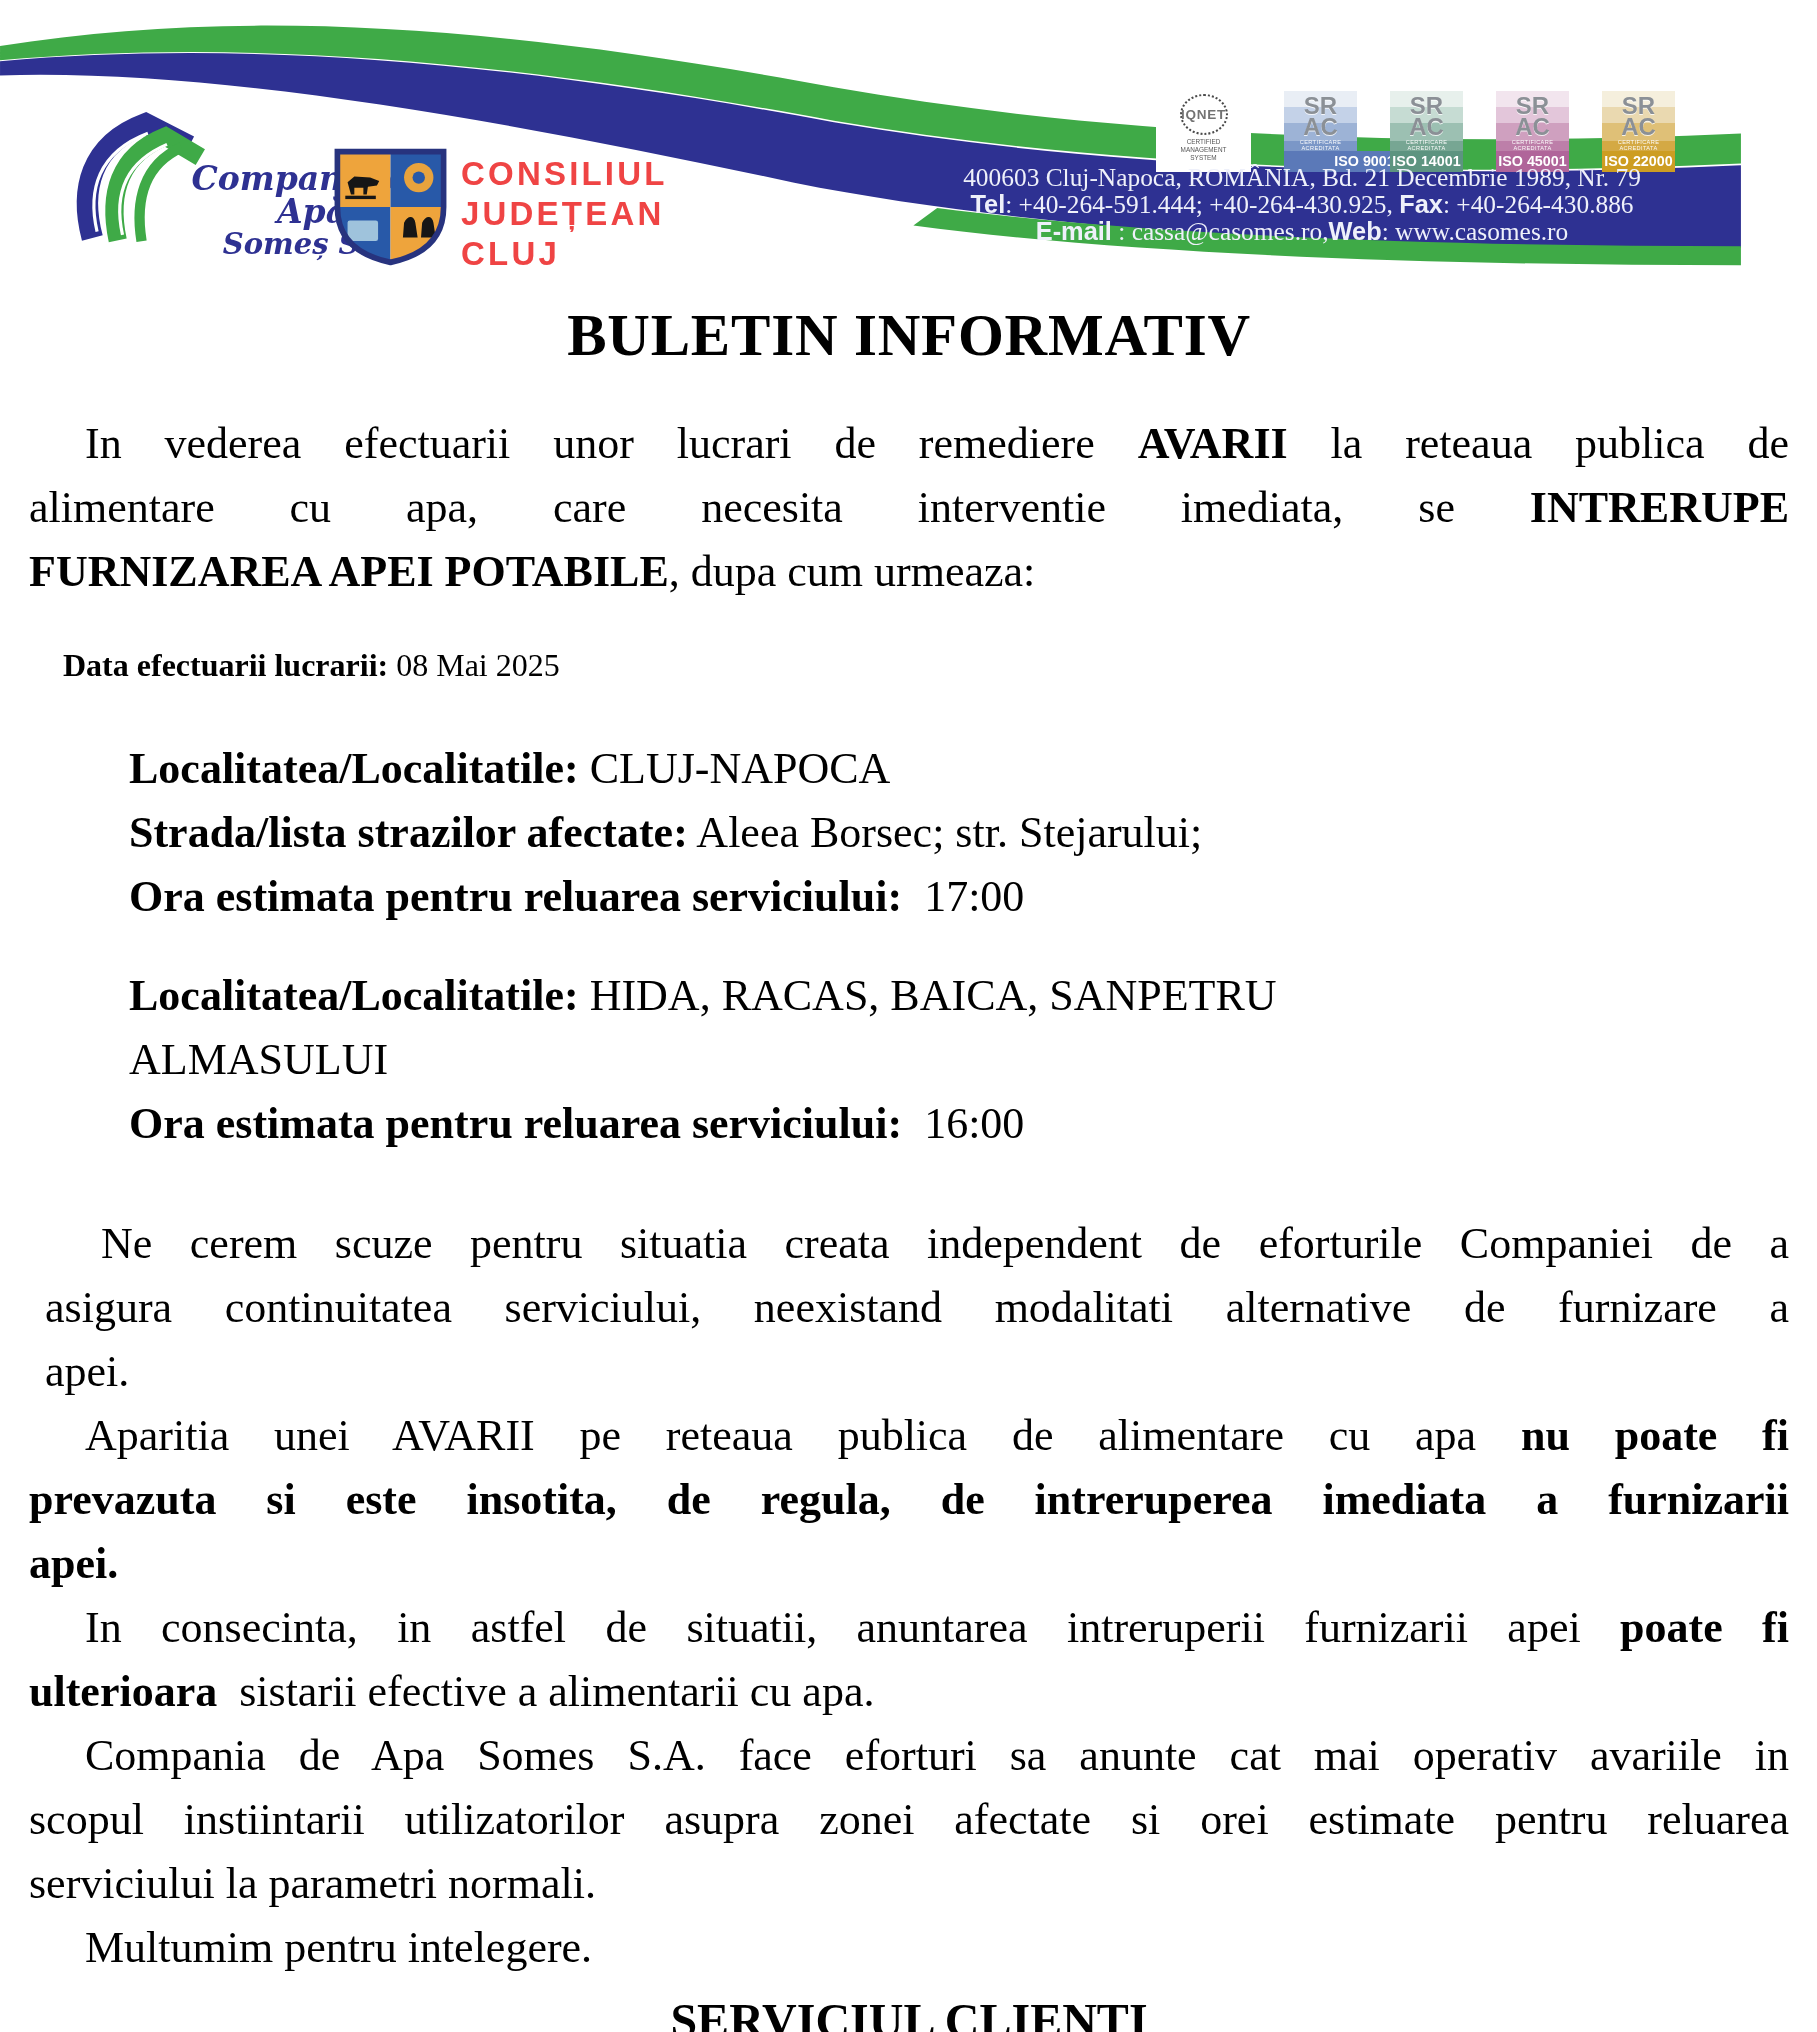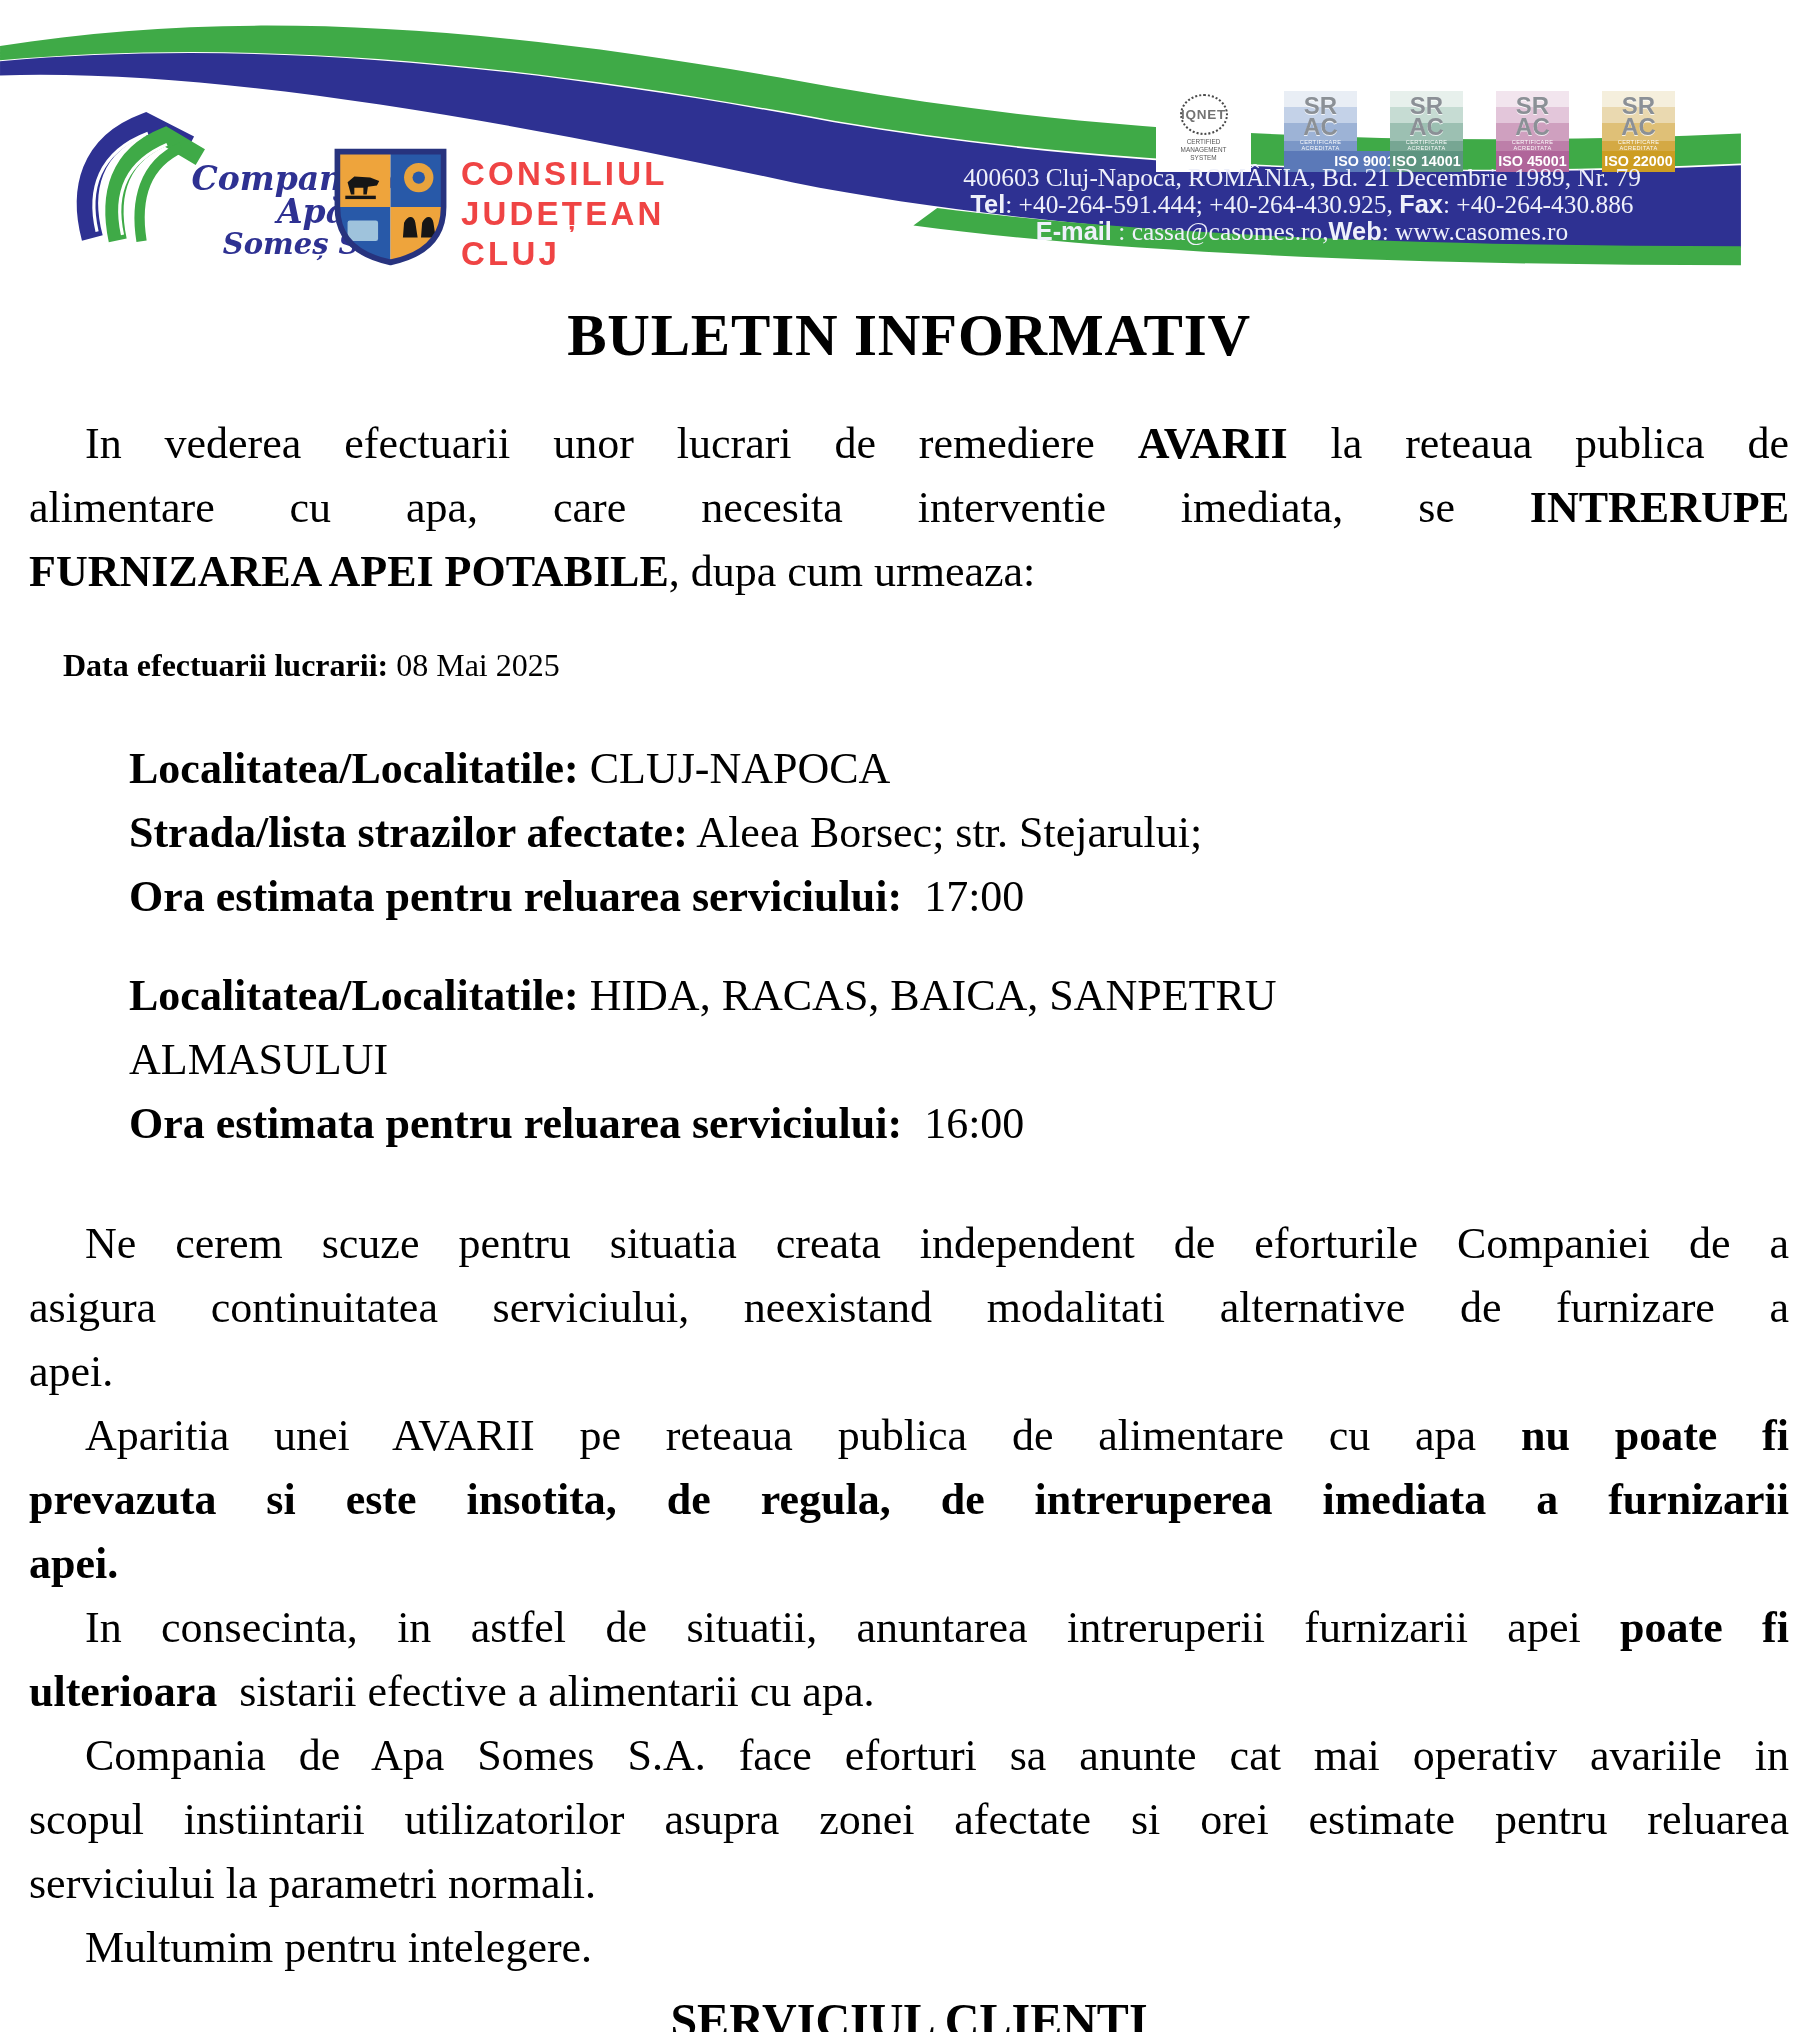--- a/index.html
+++ b/index.html
@@ -57,21 +57,21 @@
   .jl{text-align:justify;text-align-last:justify;}
   .ind{text-indent:56px;}
   .b{font-weight:bold;}
   .pre{white-space:pre-wrap;}
   .p1{margin-top:43px;}
   .dateline{margin:29px 0 0 34px;font-size:32px;line-height:64px;
             text-decoration-thickness:4px;text-underline-offset:9.5px;}
   .block{margin-left:100px;font-size:44px;line-height:64px;}
   .block1{margin-top:40px;}
   .block2{margin-top:35px;}
-  .p2{margin-top:56px;}
+  .p2{margin-top:56px;margin-left:16px;}
   .footer{margin-top:16px;text-align:center;font-weight:bold;font-size:48px;line-height:49px;}
 </style>
 </head>
 <body>
 
 <div class="page">
 
   <div class="hdr">
 
     <svg class="swoosh" width="1818" height="274" viewBox="0 0 2289 345">

